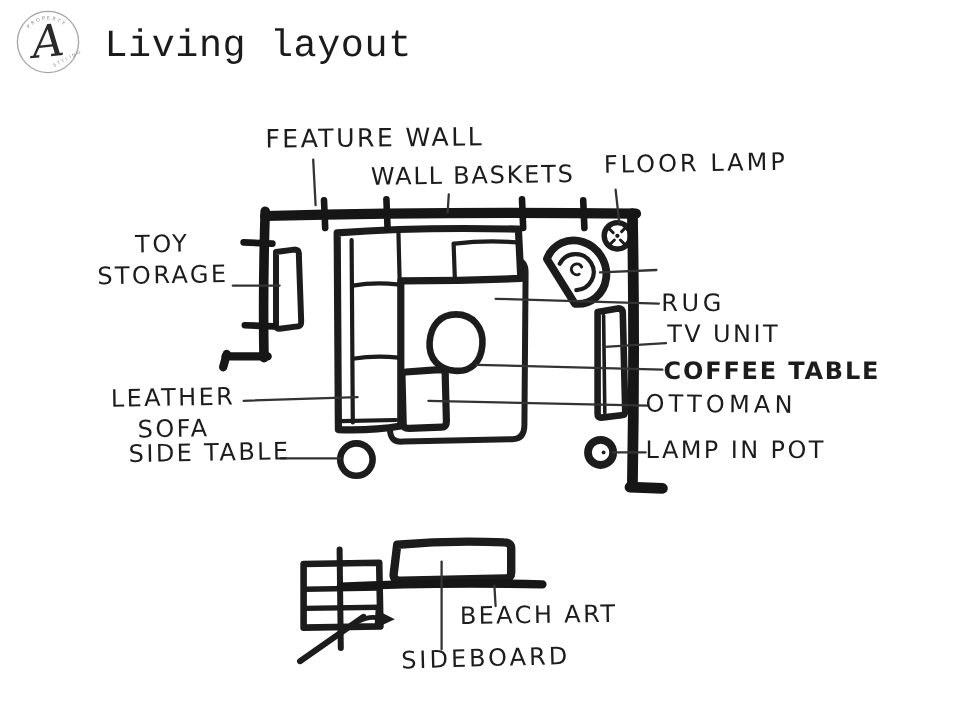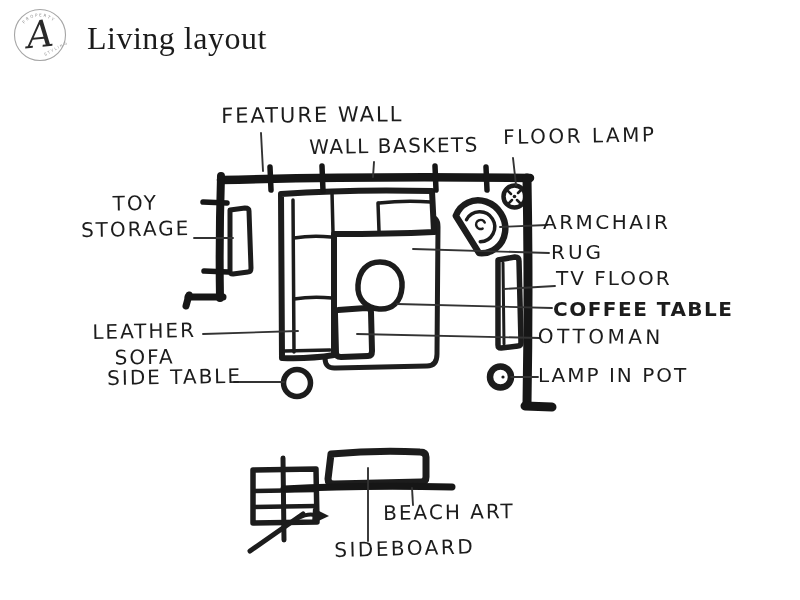--- a/index.html
+++ b/index.html
@@ -1,20 +1,20 @@
 <!DOCTYPE html>
 <html><head>
 <meta charset="utf-8">
 <style>
   html,body{margin:0;padding:0;background:#fff;}
   .stage{position:relative;width:800px;height:600px;background:#ffffff;overflow:hidden;
          font-family:"DejaVu Sans",sans-serif;}
   .sketch-svg{position:absolute;left:0;top:0;width:800px;height:600px;}
   .page-title{position:absolute;left:87px;top:20px;
-              font-family:Liberation Serif, serif;
+              font-family:Liberation Mono, monospace;
               font-size:32px;color:#1b1b1b;letter-spacing:.5px;}
   .logo{position:absolute;left:12px;top:7px;width:56px;height:56px;}
   .hl{position:absolute;color:#1c1c1c;font-size:20px;letter-spacing:2px;
       white-space:pre-line;line-height:1.28;transform-origin:left top;
       font-family:"DejaVu Sans",sans-serif;}
   .hl.center{text-align:center;}
 </style>
 </head>
 <body>
 
@@ -138,23 +138,22 @@
       <path d="M 412,488 L 413,505"></path>
       <path d="M 368,468 L 368,541"></path>
     </g>
   </svg>
 
   <div class="hl" style="left:221px;top:103px;font-size:21px;transform:rotate(-0.6deg);">FEATURE WALL</div>
   <div class="hl" style="left:309px;top:135px;letter-spacing:1.5px;transform:rotate(-0.8deg);">WALL BASKETS</div>
   <div class="hl" style="left:503px;top:125px;letter-spacing:2.5px;transform:rotate(-1deg);">FLOOR LAMP</div>
   <div class="hl center" style="left:78px;top:192px;width:114px;transform:rotate(-1deg);">TOY
 STORAGE</div>
-  <div class="hl" style="left:543px;top:210px;letter-spacing:2.5px;">ARMCHAIR</div>
   <div class="hl" style="left:551px;top:240px;letter-spacing:3px;">RUG</div>
-  <div class="hl" style="left:556px;top:266px;letter-spacing:2px;">TV FLOOR</div>
+  <div class="hl" style="left:556px;top:266px;letter-spacing:2px;">TV UNIT</div>
   <div class="hl" style="left:553px;top:297px;letter-spacing:1.5px;font-weight:bold;">COFFEE TABLE</div>
   <div class="hl" style="left:538px;top:324px;letter-spacing:3.5px;transform:rotate(0.5deg);text-align:right;">OTTOMAN</div>
   <div class="hl" style="left:538px;top:363px;letter-spacing:2px;">LAMP IN POT</div>
   <div class="hl center" style="left:86px;top:320px;width:116px;transform:rotate(-1deg);">LEATHER
 SOFA</div>
   <div class="hl" style="left:107px;top:366px;letter-spacing:2px;transform:rotate(-1deg);">SIDE TABLE</div>
   <div class="hl" style="left:383px;top:501px;letter-spacing:2px;transform:rotate(-0.8deg);">BEACH ART</div>
   <div class="hl" style="left:334px;top:538px;letter-spacing:2.5px;transform:rotate(-1.5deg);">SIDEBOARD</div>
 
 </div>

